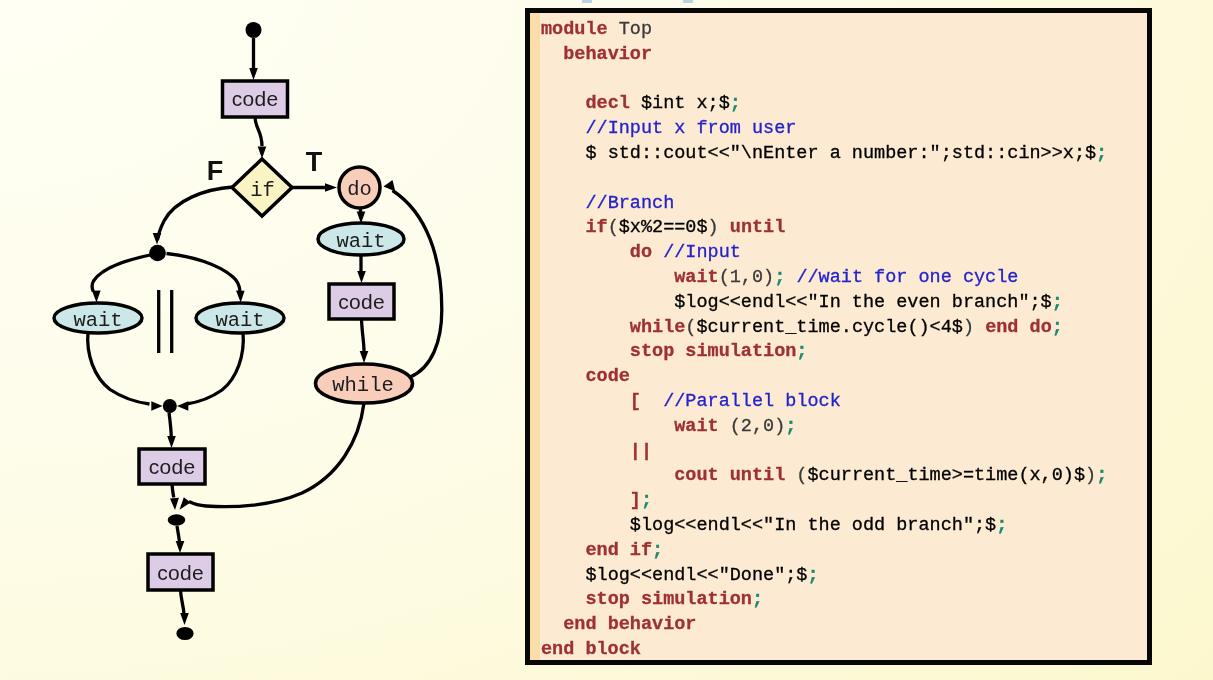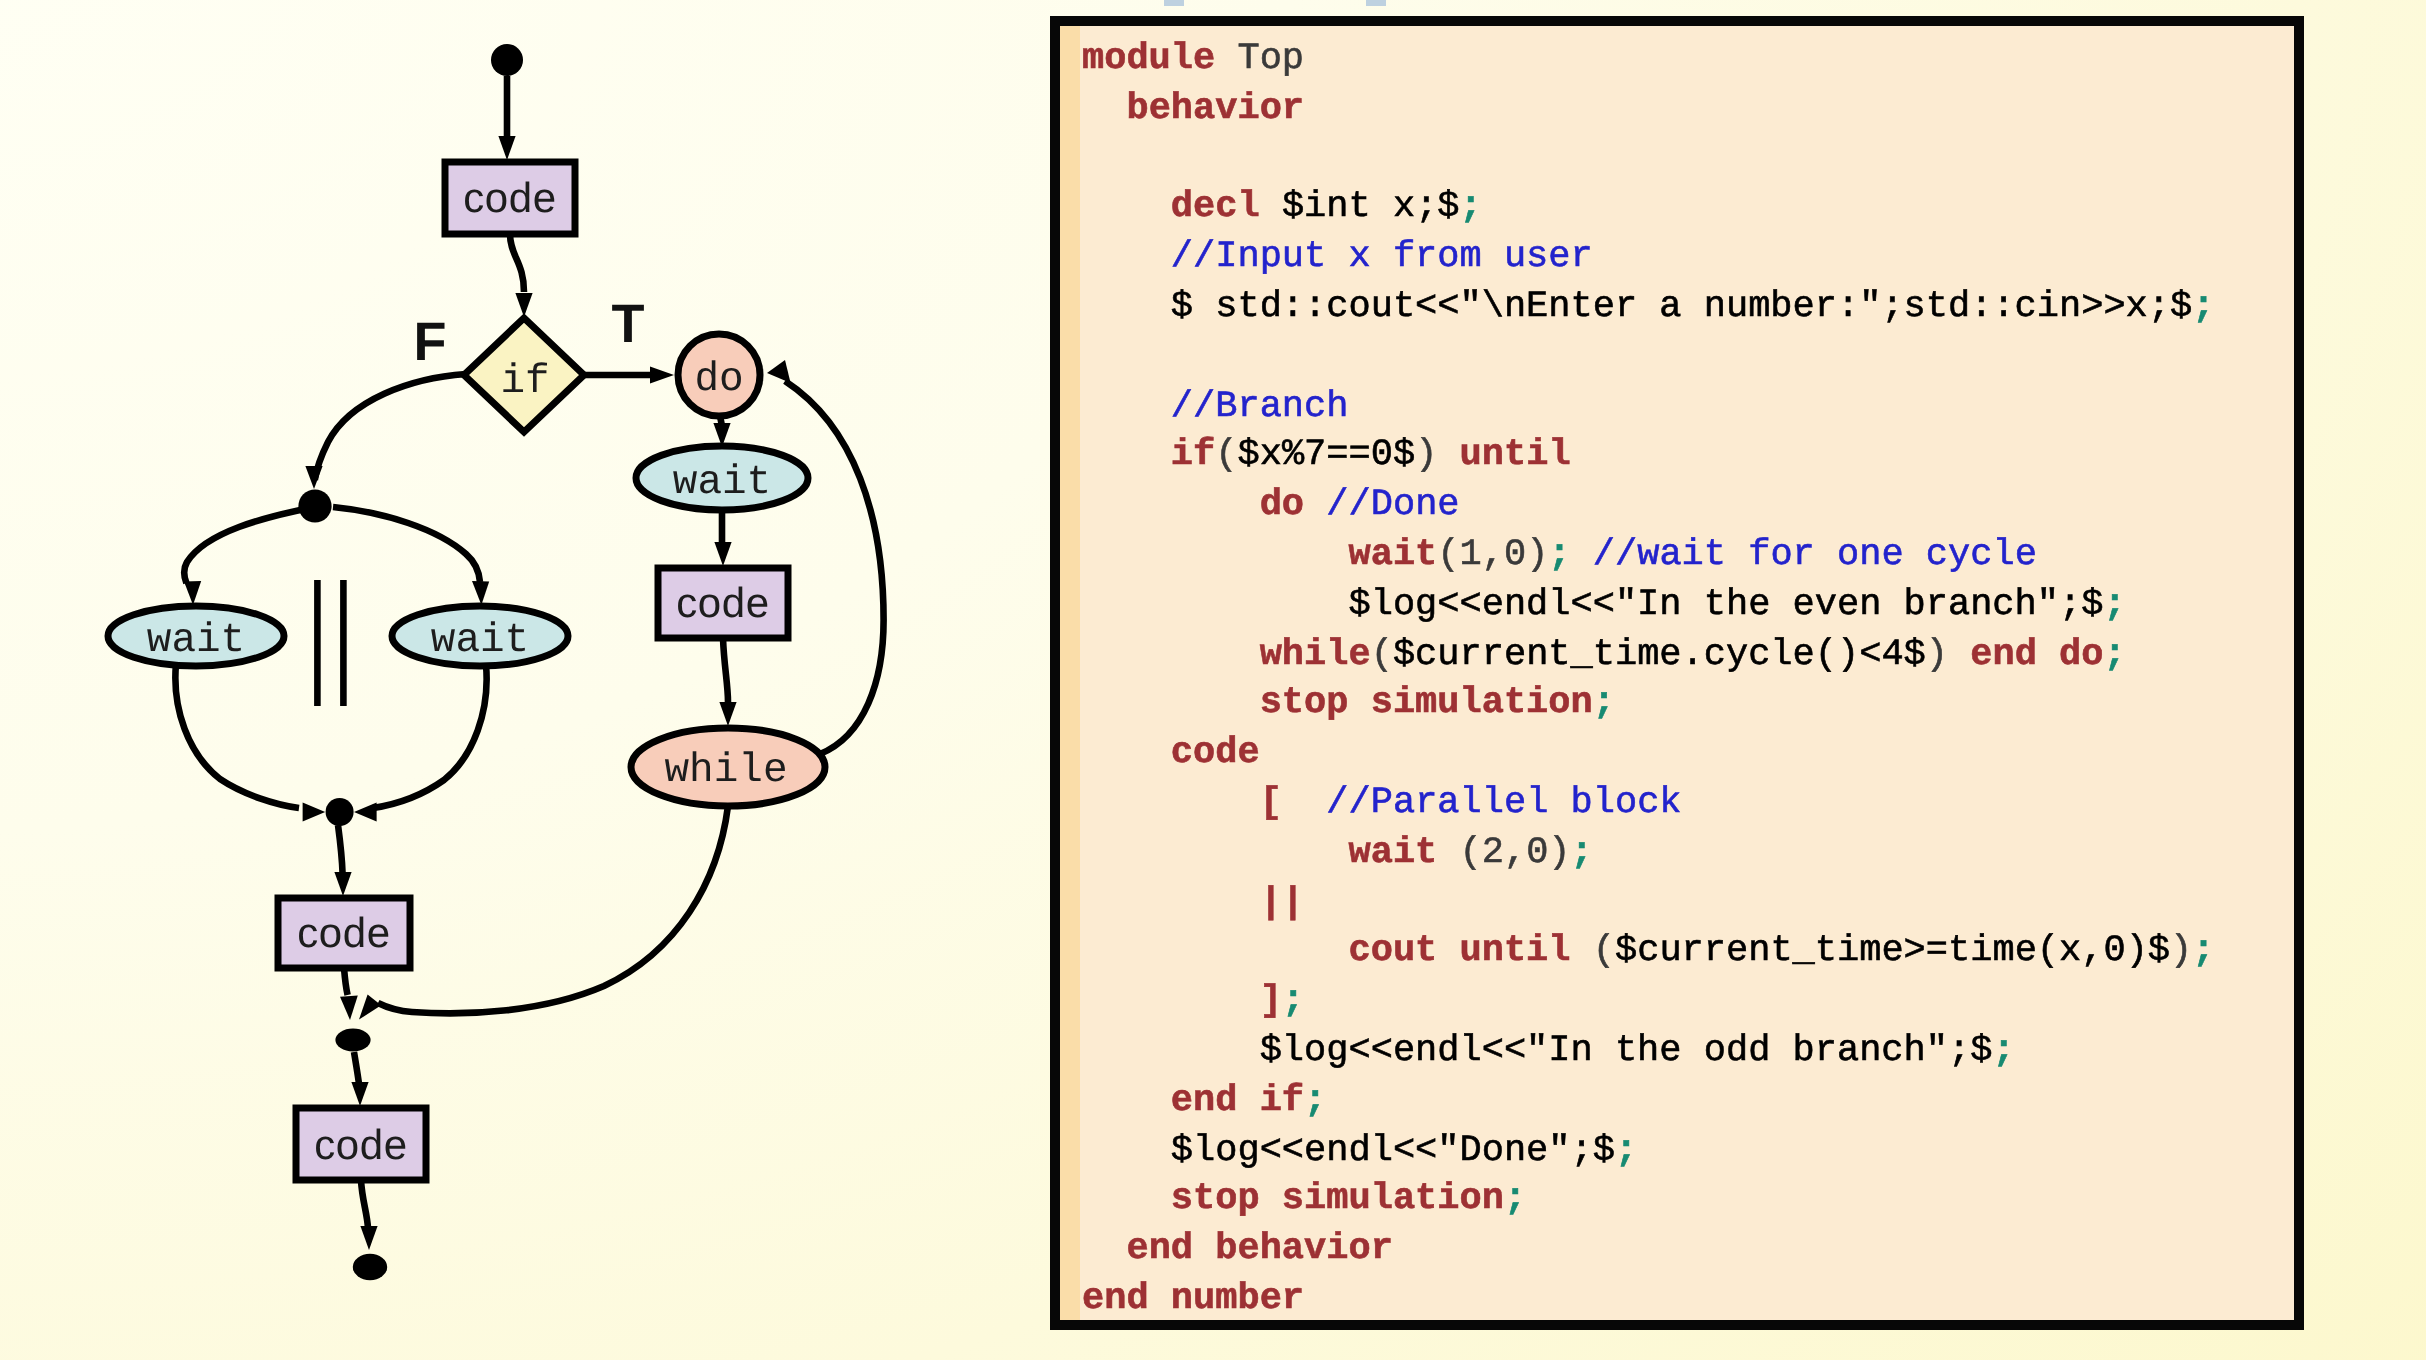--- a/index.html
+++ b/index.html
@@ -104,31 +104,31 @@
 <div id="panel">
 <div id="strip"></div>
 <pre id="code"><span class="k">module</span> Top
   <span class="k">behavior</span>
 
     <span class="k">decl</span> <span class="p">$int x;$</span><span class="g">;</span>
     <span class="c">//Input x from user</span>
     <span class="p">$ std::cout&lt;&lt;"\nEnter a number:";std::cin&gt;&gt;x;$</span><span class="g">;</span>
 
     <span class="c">//Branch</span>
-    <span class="k">if</span>(<span class="p">$x%7==0$</span>) <span class="k">until</span>
-        <span class="k">do</span> <span class="c">//Done</span>
+    <span class="k">if</span>(<span class="p">$x%2==0$</span>) <span class="k">until</span>
+        <span class="k">do</span> <span class="c">//Input</span>
             <span class="k">wait</span>(1,0)<span class="g">;</span> <span class="c">//wait for one cycle</span>
             <span class="p">$log&lt;&lt;endl&lt;&lt;"In the even branch";$</span><span class="g">;</span>
         <span class="k">while</span>(<span class="p">$current_time.cycle()&lt;4$</span>) <span class="k">end do</span><span class="g">;</span>
         <span class="k">stop simulation</span><span class="g">;</span>
     <span class="k">code</span>
         <span class="k">[</span>  <span class="c">//Parallel block</span>
             <span class="k">wait</span> (2,0)<span class="g">;</span>
         <span class="k">||</span>
             <span class="k">cout until</span> (<span class="p">$current_time&gt;=time(x,0)$</span>)<span class="g">;</span>
         <span class="k">]</span><span class="g">;</span>
         <span class="p">$log&lt;&lt;endl&lt;&lt;"In the odd branch";$</span><span class="g">;</span>
     <span class="k">end if</span><span class="g">;</span>
     <span class="p">$log&lt;&lt;endl&lt;&lt;"Done";$</span><span class="g">;</span>
     <span class="k">stop simulation</span><span class="g">;</span>
   <span class="k">end behavior</span>
-<span class="k">end number</span></pre>
+<span class="k">end block</span></pre>
 </div>
 
 </body></html>

